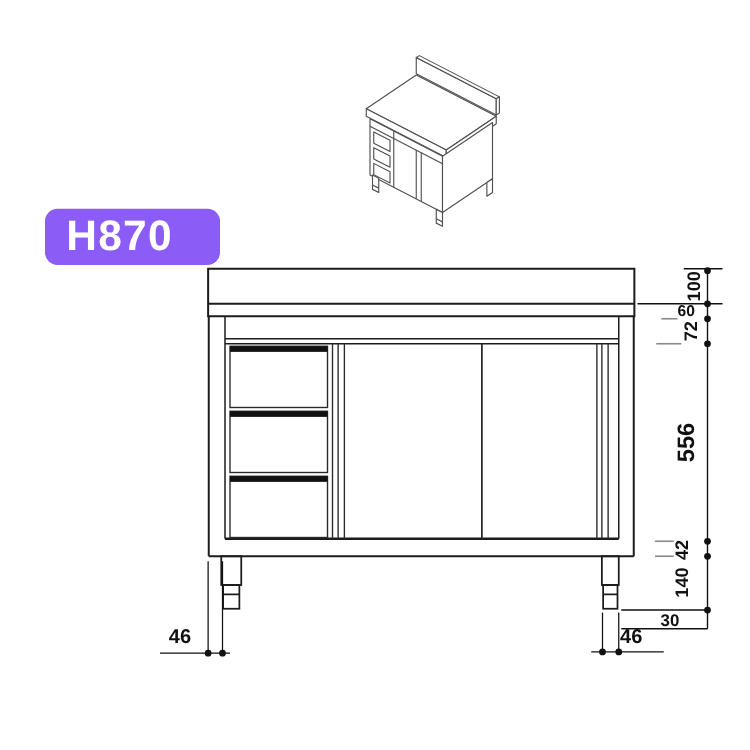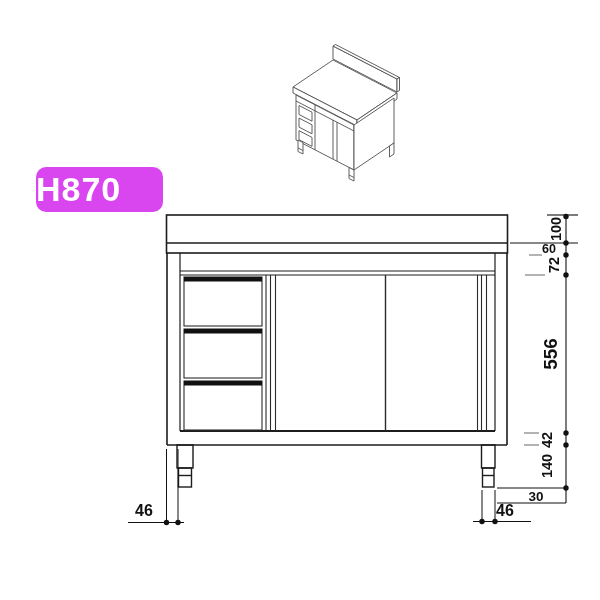--- a/index.html
+++ b/index.html
@@ -1,22 +1,22 @@
 <!DOCTYPE html>
 <html><head>
 <meta charset="utf-8">
 <style>
   html,body{margin:0;padding:0;background:#ffffff;}
   body{width:600px;height:600px;position:relative;overflow:hidden;
        font-family:"Liberation Sans", sans-serif;}
   .stage{position:absolute;inset:0;}
   svg{position:absolute;left:0;top:0;}
-  .badge{position:absolute;left:36px;top:167px;width:127px;height:45px;
-         background:#d946ef;border-radius:10px;display:flex;align-items:center;
-         box-sizing:border-box;}
+  .badge{position:absolute;left:36px;top:167px;width:140px;height:45px;
+         background:#8b5cf6;border-radius:10px;display:flex;align-items:center;
+         padding-left:17px;box-sizing:border-box;}
   .badge span{color:#ffffff;font-size:34px;font-weight:bold;letter-spacing:1px;
               line-height:1;transform:translateY(-1px);}
   text{font-family:"Liberation Sans", sans-serif;fill:#111111;font-weight:bold;}
   .struct{stroke:#1c1c1c;fill:none;}
   .thin{stroke:#2a2a2a;fill:none;}
   .dim{stroke:#111111;fill:none;}
   .ext{stroke:#8a8a8a;fill:none;}
   .iso{stroke:#4f4f4f;fill:#ffffff;stroke-linejoin:round;}
 </style>
 </head>

